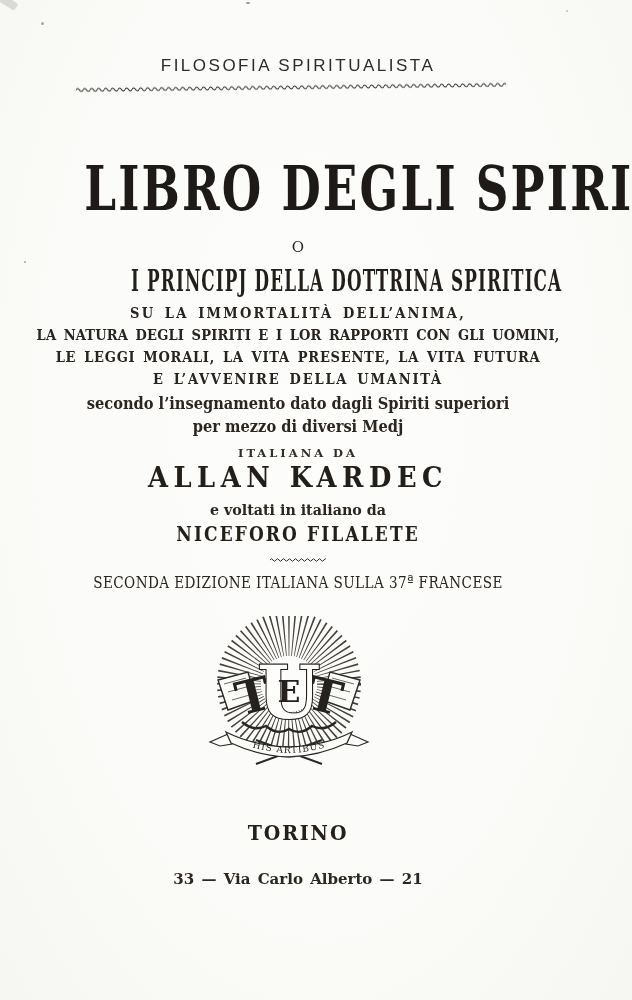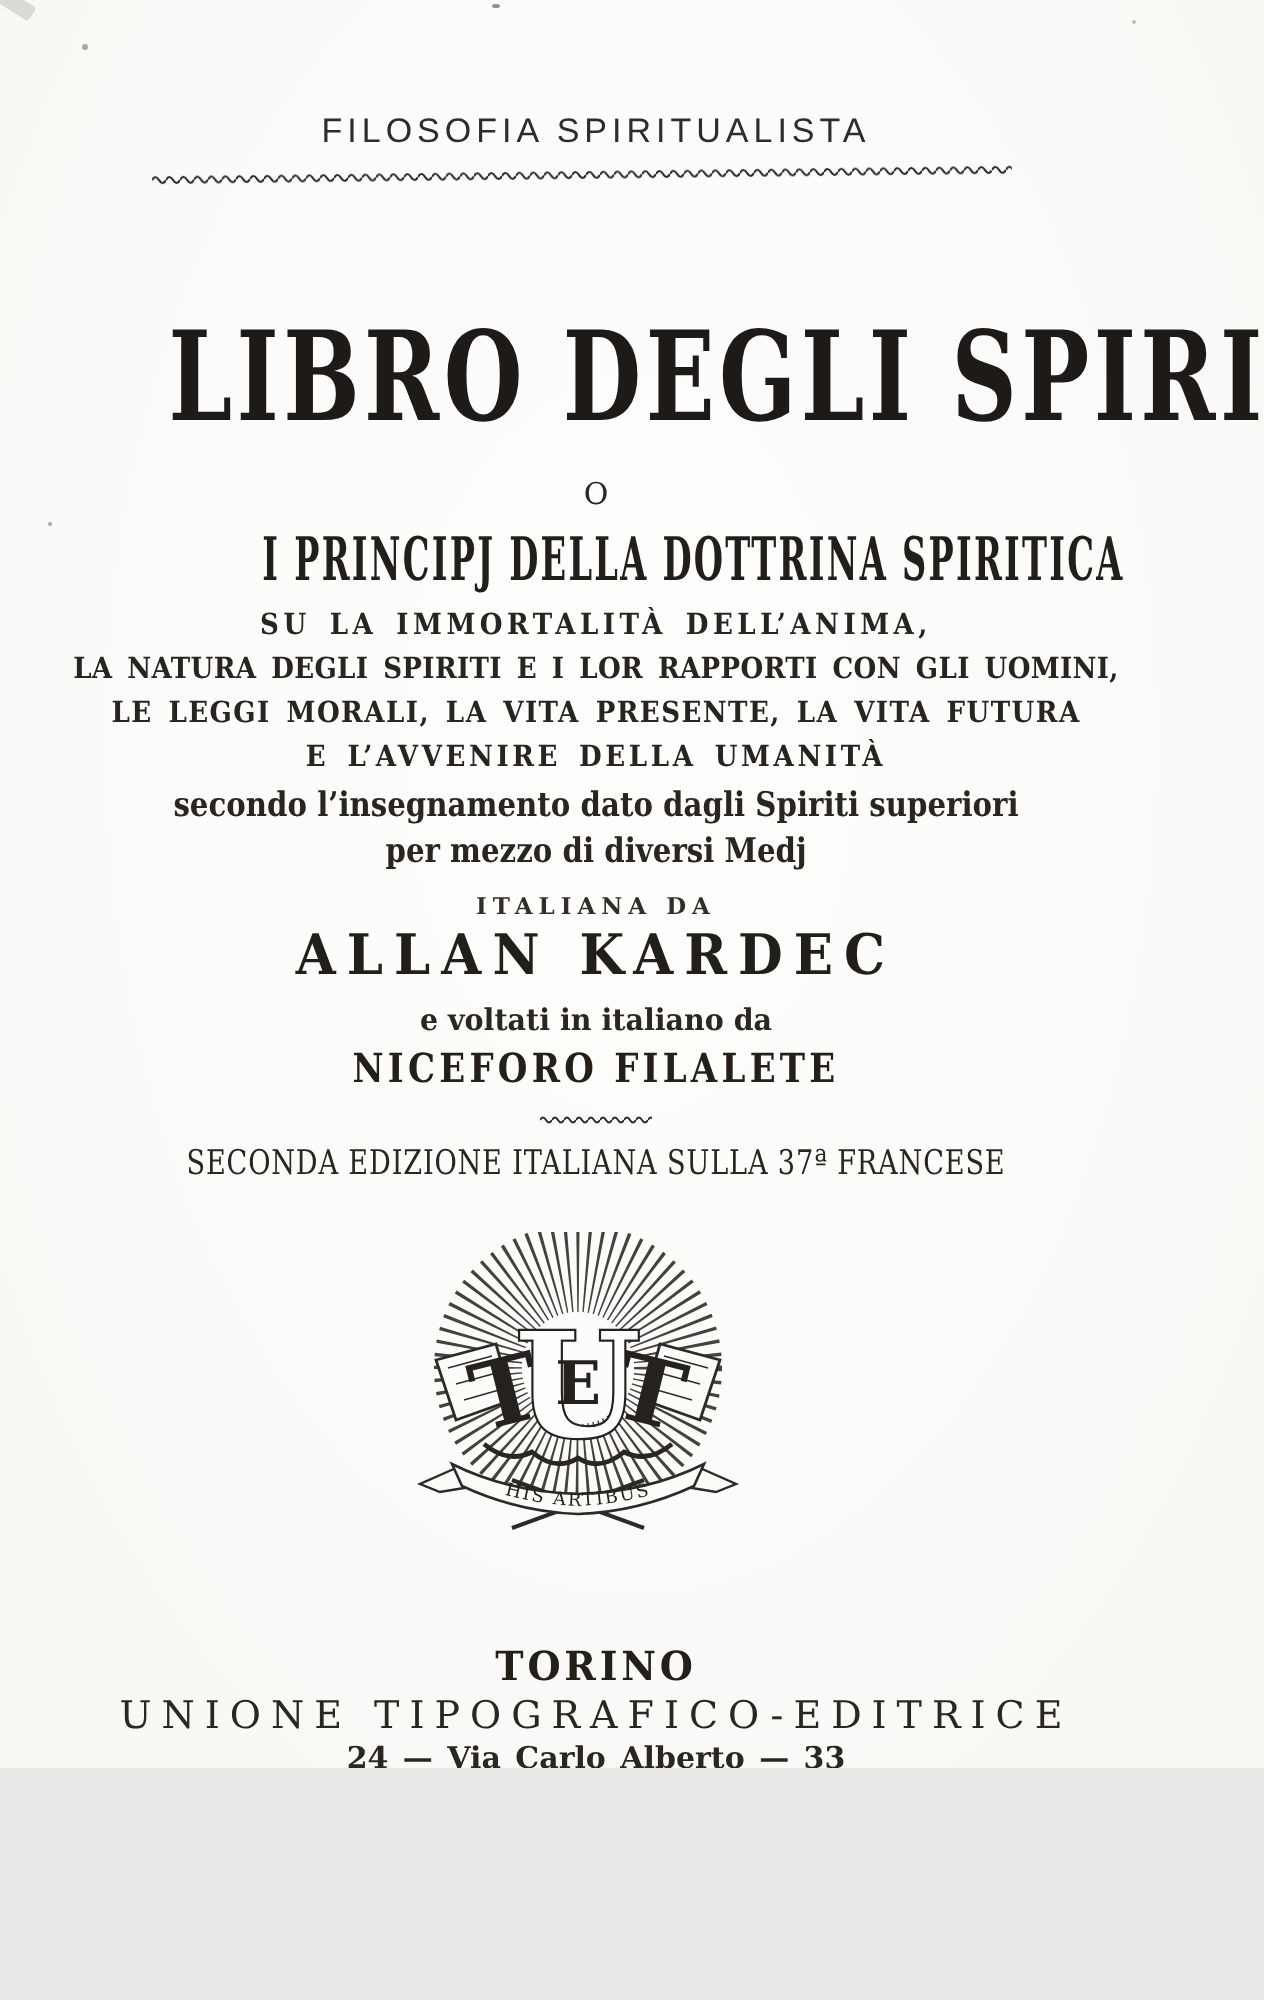--- a/index.html
+++ b/index.html
@@ -1,19 +1,19 @@
 <!DOCTYPE html>
 <html><head>
 <meta charset="utf-8">
 <style>
   html, body { margin: 0; padding: 0; background: #e8e8e6; }
   .page {
     position: relative;
     width: 632px;
-    height: 884px;
+    height: 1000px;
     margin: 0 auto;
     background: radial-gradient(ellipse at 50% 42%, #fdfdfc 0%, #fbfbf9 55%, #f6f6f2 100%);
     overflow: hidden;
     font-family: "DejaVu Serif", "Liberation Serif", serif;
     color: #26221e;
   }
   .line {
     position: absolute;
     left: 0;
     width: 596px;
@@ -182,16 +182,15 @@
       <defs>
           <path id="ribcurve" d="M28,125 Q58,136 85,137 Q112,136 142,125"></path>
         </defs>
       <text font-size="9" letter-spacing="1" fill="#24211e" text-anchor="middle">
         <textPath href="#ribcurve" startOffset="50%">HIS ARTIBUS</textPath>
       </text>
     </g>
   </svg>
 
   <div class="line city">TORINO</div>
-  <div class="line publisher">UNIONE TIPOGRAFICO-EDITRICE</div>
-  <div class="line address">24 — Via Carlo Alberto — 33</div>
+  <div class="line address">33 — Via Carlo Alberto — 21</div>
 
 </div>
 
 </body></html>

